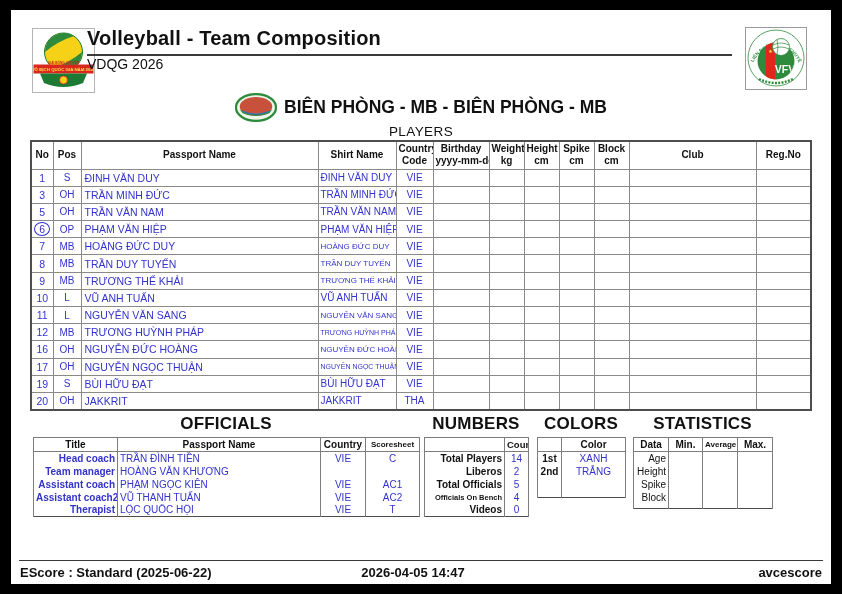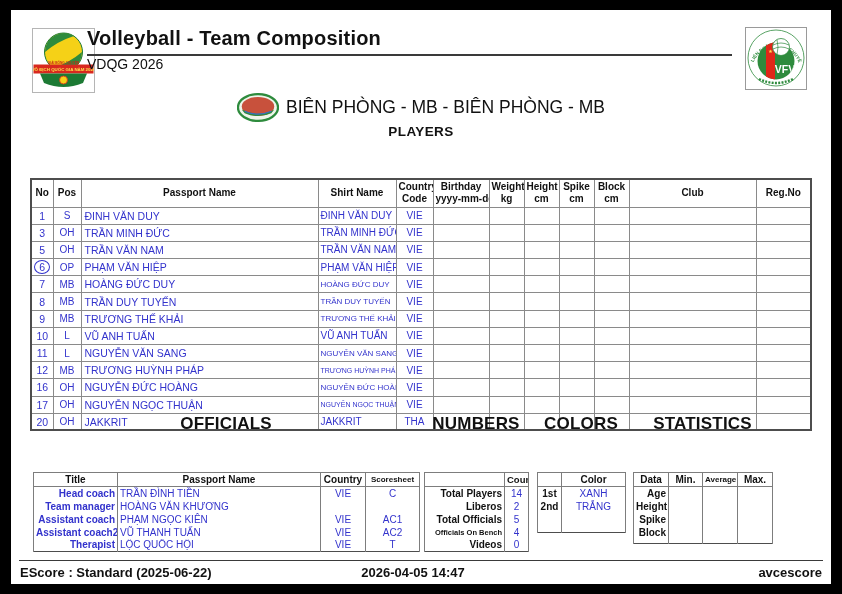--- a/index.html
+++ b/index.html
@@ -13,60 +13,60 @@
   .logo-box{position:absolute;border:1px solid #b5b5b5;background:#fff;box-sizing:border-box;}
   #logo-left{left:21px;top:18px;width:63px;height:65px;}
   #logo-right{left:734px;top:17px;width:62px;height:63px;border-color:#9a9a9a;}
   .header-text{position:absolute;left:76px;top:17px;width:645px;}
   .header-title{font-size:20px;font-weight:bold;letter-spacing:.2px;padding-bottom:4px;border-bottom:2px solid #3a3a3a;}
   .header-sub{font-size:14px;}
 
   
   .team-line{position:absolute;top:83px;left:0;width:100%;text-align:center;}
   .team-line .inner{display:inline-flex;align-items:center;gap:7px;}
-  .team-name{font-size:17.5px;font-weight:normal;}
-  .players-heading{position:absolute;top:114px;left:0;width:100%;text-align:center;font-size:13.5px;font-weight:700;letter-spacing:.4px;}
+  .team-name{font-size:17.5px;font-weight:bold;}
+  .players-heading{position:absolute;top:114px;left:0;width:100%;text-align:center;font-size:13.5px;font-weight:400;letter-spacing:.4px;}
 
   
-  table{border-collapse:collapse;table-layout:fixed;margin-top:38px;}
+  table{border-collapse:collapse;table-layout:fixed;}
   #players-table{position:absolute;left:19px;top:130px;width:780px;border:2px solid #4d4d4d;}
   #players-table th,#players-table td{border:1px solid #8a8a8a;padding:0 2px;overflow:hidden;white-space:nowrap;box-sizing:border-box;}
   #players-table thead th{font-size:10px;font-weight:bold;height:28px;line-height:1.2;text-align:center;vertical-align:middle;}
   #players-table tbody tr{height:17.2px;}
   #players-table tbody td{font-size:10.5px;color:#3333cc;vertical-align:middle;}
   .c-no{text-align:center;}
   .c-pos{text-align:center;font-size:10px !important;}
   .c-passport{text-align:left;padding-left:3px !important;}
   .c-shirt{text-align:left;font-size:10px !important;}
   .c-shirt.sm{font-size:8px !important;}
   .c-shirt.xs{font-size:7px !important;}
   .c-country{text-align:center;font-size:10px !important;}
   .cap{display:inline-block;border:1px solid #3333cc;border-radius:50%;padding:0 4px;line-height:12px;}
 
   
   .sec{position:absolute;top:404px;}
-  .sec .sec-heading{margin:0 0 16px 0;text-align:center;font-size:17px;font-weight:bold;letter-spacing:.2px;}
+  .sec .sec-heading{margin:0 0 3px 0;text-align:center;font-size:17px;font-weight:bold;letter-spacing:.2px;}
   #sec-officials{left:22px;width:386px;}
   #sec-numbers{left:413px;width:104px;}
   #sec-colors{left:526px;width:88px;}
   #sec-stats{left:622px;width:139px;}
   .btable{width:100%;border:1.5px solid #4d4d4d;}
   .btable th{border:1px solid #7d7d7d;font-size:10px;height:14px;padding:0 2px;white-space:nowrap;overflow:hidden;box-sizing:border-box;}
   .btable td{border-left:1px solid #7d7d7d;border-right:1px solid #7d7d7d;font-size:10px;height:13px;padding:0 2px;white-space:nowrap;overflow:hidden;box-sizing:border-box;vertical-align:middle;}
   .t-title{color:#3333cc;font-weight:bold;text-align:right;}
   .t-pass{color:#3333cc;text-align:left;}
   .t-country,.t-sheet{color:#3333cc;text-align:center;}
   .h-sheet{font-size:8px !important;}
   .n-label{font-weight:bold;text-align:right;}
   .n-label.small{font-size:7.5px;}
   .n-value{color:#3333cc;text-align:center;}
   .h-count{font-size:9.5px !important;}
   .col-label{font-weight:bold;font-size:8px;text-align:center;padding:0 1px;}
   .col-value{color:#3333cc;text-align:center;font-size:10.5px;}
-  .s-label{font-weight:bold;text-align:right;font-size:10.5px;}
+  .s-label{font-weight:normal;text-align:right;font-size:10.5px;}
   .h-avg{font-size:8px !important;}
   .filler td{height:20px;}
   .filler-s td{height:5px;}
 
   
   .footer{position:absolute;left:8px;right:8px;top:550px;border-top:1px solid #3a3a3a;height:16px;font-size:13px;font-weight:bold;}
   .f-left{position:absolute;left:1px;top:4px;}
   .f-center{position:absolute;left:0;right:16px;top:4px;text-align:center;}
   .f-right{position:absolute;right:1px;top:4px;}
 </style>
@@ -340,20 +340,34 @@
           <td class="c-country">VIE</td>
           <td></td>
           <td></td>
           <td></td>
           <td></td>
           <td></td>
           <td></td>
           <td></td>
         </tr>
         <tr>
+          <td class="c-no"><span>19</span></td>
+          <td class="c-pos">S</td>
+          <td class="c-passport">BÙI HỮU ĐẠT</td>
+          <td class="c-shirt">BÙI HỮU ĐẠT</td>
+          <td class="c-country">VIE</td>
+          <td></td>
+          <td></td>
+          <td></td>
+          <td></td>
+          <td></td>
+          <td></td>
+          <td></td>
+        </tr>
+        <tr>
           <td class="c-no"><span>20</span></td>
           <td class="c-pos">OH</td>
           <td class="c-passport">JAKKRIT</td>
           <td class="c-shirt">JAKKRIT</td>
           <td class="c-country">THA</td>
           <td></td>
           <td></td>
           <td></td>
           <td></td>
           <td></td>

